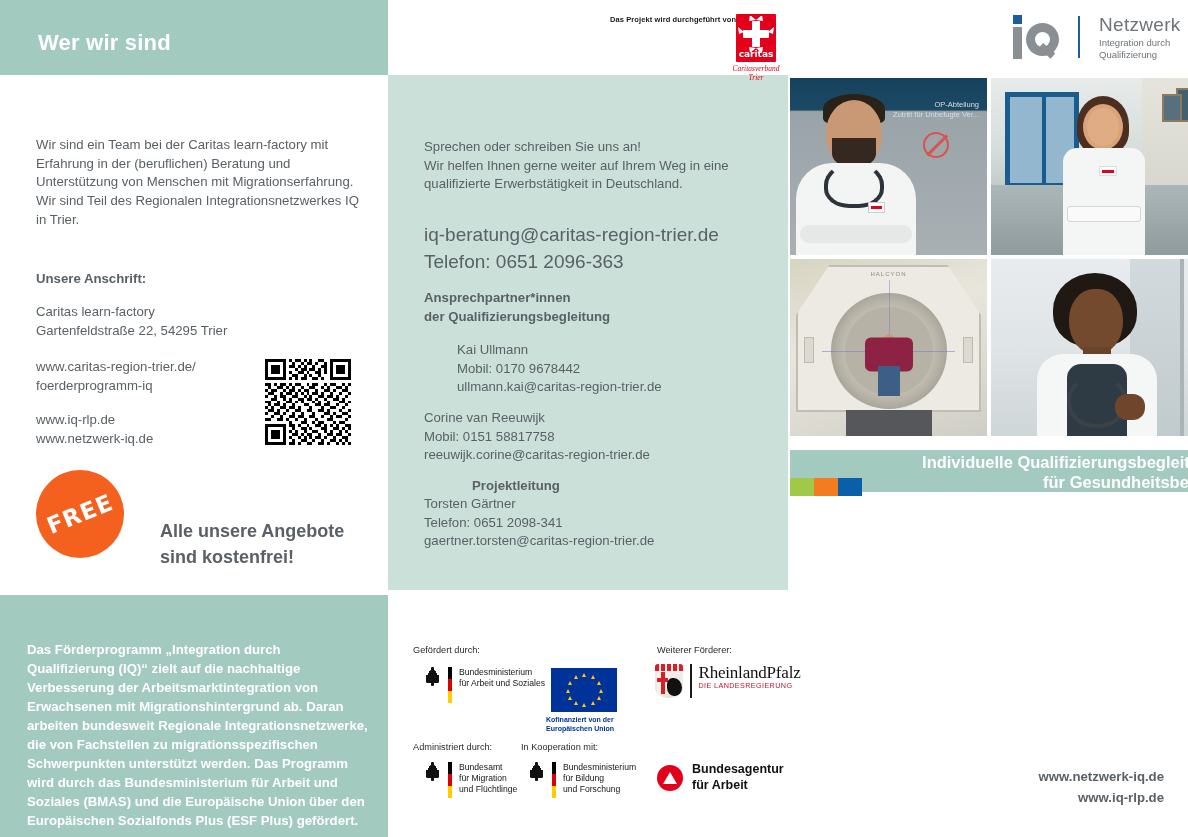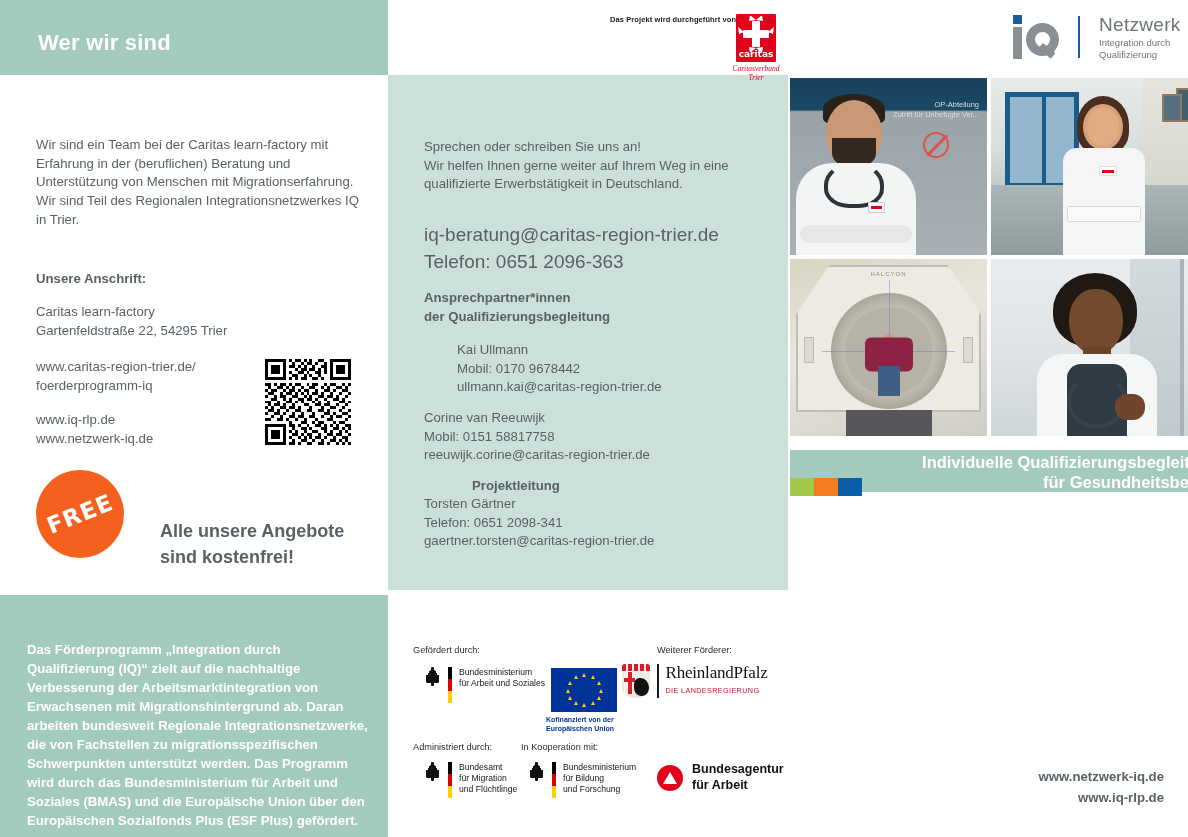--- a/index.html
+++ b/index.html
@@ -357,21 +357,21 @@
     position: absolute; width: 0; height: 0;
     border-left: 2.4px solid transparent; border-right: 2.4px solid transparent;
     border-bottom: 4.6px solid #ffcc00;
   }
   .eu-caption {
     position: absolute; left: 546px; top: 716px; width: 84px;
     font-size: 7px; font-weight: bold; color: #003399; line-height: 1.25;
   }
 
   .rlp {
-    position: absolute; left: 622px; top: 664px;
+    position: absolute; left: 655px; top: 664px;
     display: flex; align-items: flex-start; gap: 7px;
   }
   .rlp-shield {
     width: 28px; height: 34px; position: relative; flex: none;
     background: linear-gradient(180deg,#f2f2f2 0%, #e9e4d6 100%);
     border-radius: 3px 3px 50% 50% / 3px 3px 30% 30%;
     overflow: hidden;
   }
   .rlp-shield .crown { position: absolute; left: 0; right: 0; top: 0; height: 7px;
     background: repeating-linear-gradient(90deg,#d81e2b 0 4px,#f6f2e8 4px 6px); }
@@ -388,21 +388,21 @@
   .rlp-shield .lion {
     position: absolute; right: 1px; bottom: 2px; width: 15px; height: 18px;
     background: #111; border-radius: 40% 60% 50% 50%;
   }
   .rlp-divider { width: 1.5px; height: 34px; background: #1a1a1a; }
   .rlp-name {
     font-family: "Liberation Serif", serif; font-size: 17px; color: #111;
     line-height: 1; letter-spacing: -0.2px;
   }
   .rlp-sub {
-    font-size: 7.2px; color: #c8102e; letter-spacing: 0.4px; margin-top: 5px;
+    font-size: 7.2px; color: #c8102e; letter-spacing: 0.4px; 
   }
 
   .ba {
     position: absolute; left: 657px; top: 762px;
     display: flex; align-items: center; gap: 9px;
   }
   .ba-mark {
     width: 26px; height: 26px; border-radius: 50%; background: #e2001a;
     position: relative; flex: none;
   }

